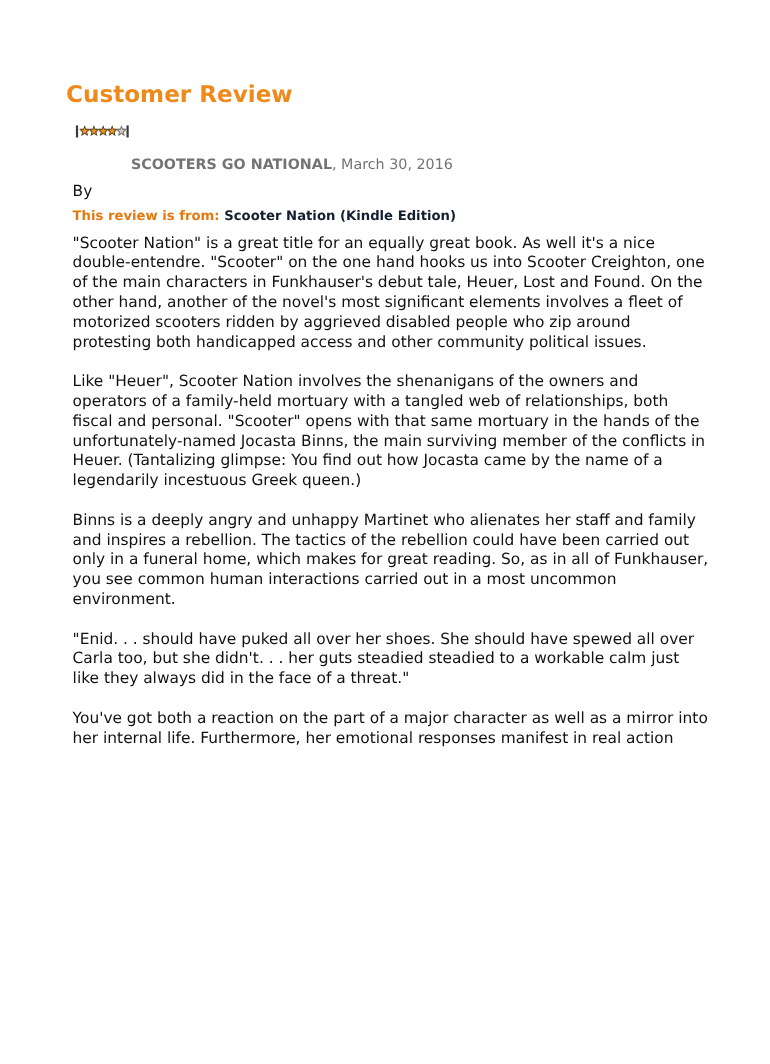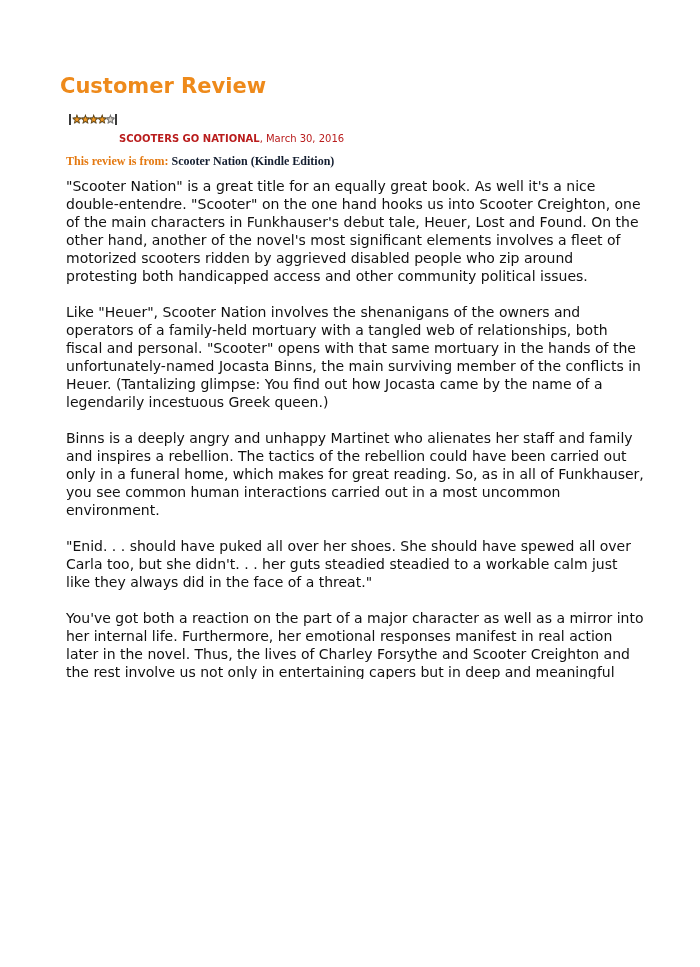--- a/index.html
+++ b/index.html
@@ -44,44 +44,43 @@
     letter-spacing: -1.5px;
     color: var(--star-orange, #f59a23);
     -webkit-text-stroke: 0.6px #5a4010;
     text-shadow: 0 -1px 0 rgba(40,40,40,.55), 0 1px 0 rgba(40,40,40,.55);
   }
   .star.off {
     color: var(--star-empty, #d8d0c4);
     -webkit-text-stroke: 0.6px #6e6e6e;
   }
   .title-line {
-    margin: 2px 0 0 59px;
-    font-size: 10px;
+    margin: 14px 0 0 59px;
+    font-size: 13px;
     line-height: 19px;
-    color: #b91c1c;
+    color: #737373;
   }
   .title-line .review-title { font-weight: bold; }
   .byline {
     margin: 5px 0 0 6px;
     font-size: 14px;
     line-height: 18px;
   }
   .author-line { margin-top: 0px; }
   .author-link {
     font-weight: bold;
     color: var(--link-blue, #1553ae);
     text-decoration: underline;
     cursor: pointer;
   }
   .review-from {
     margin: 6px 0 0 6px;
     font-size: 12px;
     line-height: 15px;
     font-weight: bold;
-    font-family: Liberation Serif, serif;
   }
   .review-from .from-label { color: var(--label-orange, #e47911); }
   .review-from .product-name { color: var(--product-text, #141e30); }
   .review-body {
     margin: 8px 0 0 6px;
     width: 579px;
     font-size: 14px;
     line-height: 18px;
   }
   .review-body p { margin: 0 0 18px 0; }
@@ -102,20 +101,21 @@
           <span class="star">★</span>
           <span class="star off">★</span>
         </div>
     </div>
 
     <div class="title-line">
       <span class="review-title">SCOOTERS GO NATIONAL</span><span>, March 30, 2016</span>
     </div>
 
     <div class="byline">
+      <div>By</div>
     </div>
 
     <div class="review-from">
       <span class="from-label">This review is from:</span>
       <span class="product-name">Scooter Nation (Kindle Edition)</span>
     </div>
 
     <div class="review-body">
         <p>"Scooter Nation" is a great title for an equally great book. As well it's a nice double-entendre. "Scooter" on the one hand hooks us into Scooter Creighton, one of the main characters in Funkhauser's debut tale, Heuer, Lost and Found. On the other hand, another of the novel's most significant elements involves a fleet of motorized scooters ridden by aggrieved disabled people who zip around protesting both handicapped access and other community political issues.</p>
         <p>Like "Heuer", Scooter Nation involves the shenanigans of the owners and operators of a family-held mortuary with a tangled web of relationships, both fiscal and personal. "Scooter" opens with that same mortuary in the hands of the unfortunately-named Jocasta Binns, the main surviving member of the conflicts in Heuer. (Tantalizing glimpse: You find out how Jocasta came by the name of a legendarily incestuous Greek queen.)</p>

